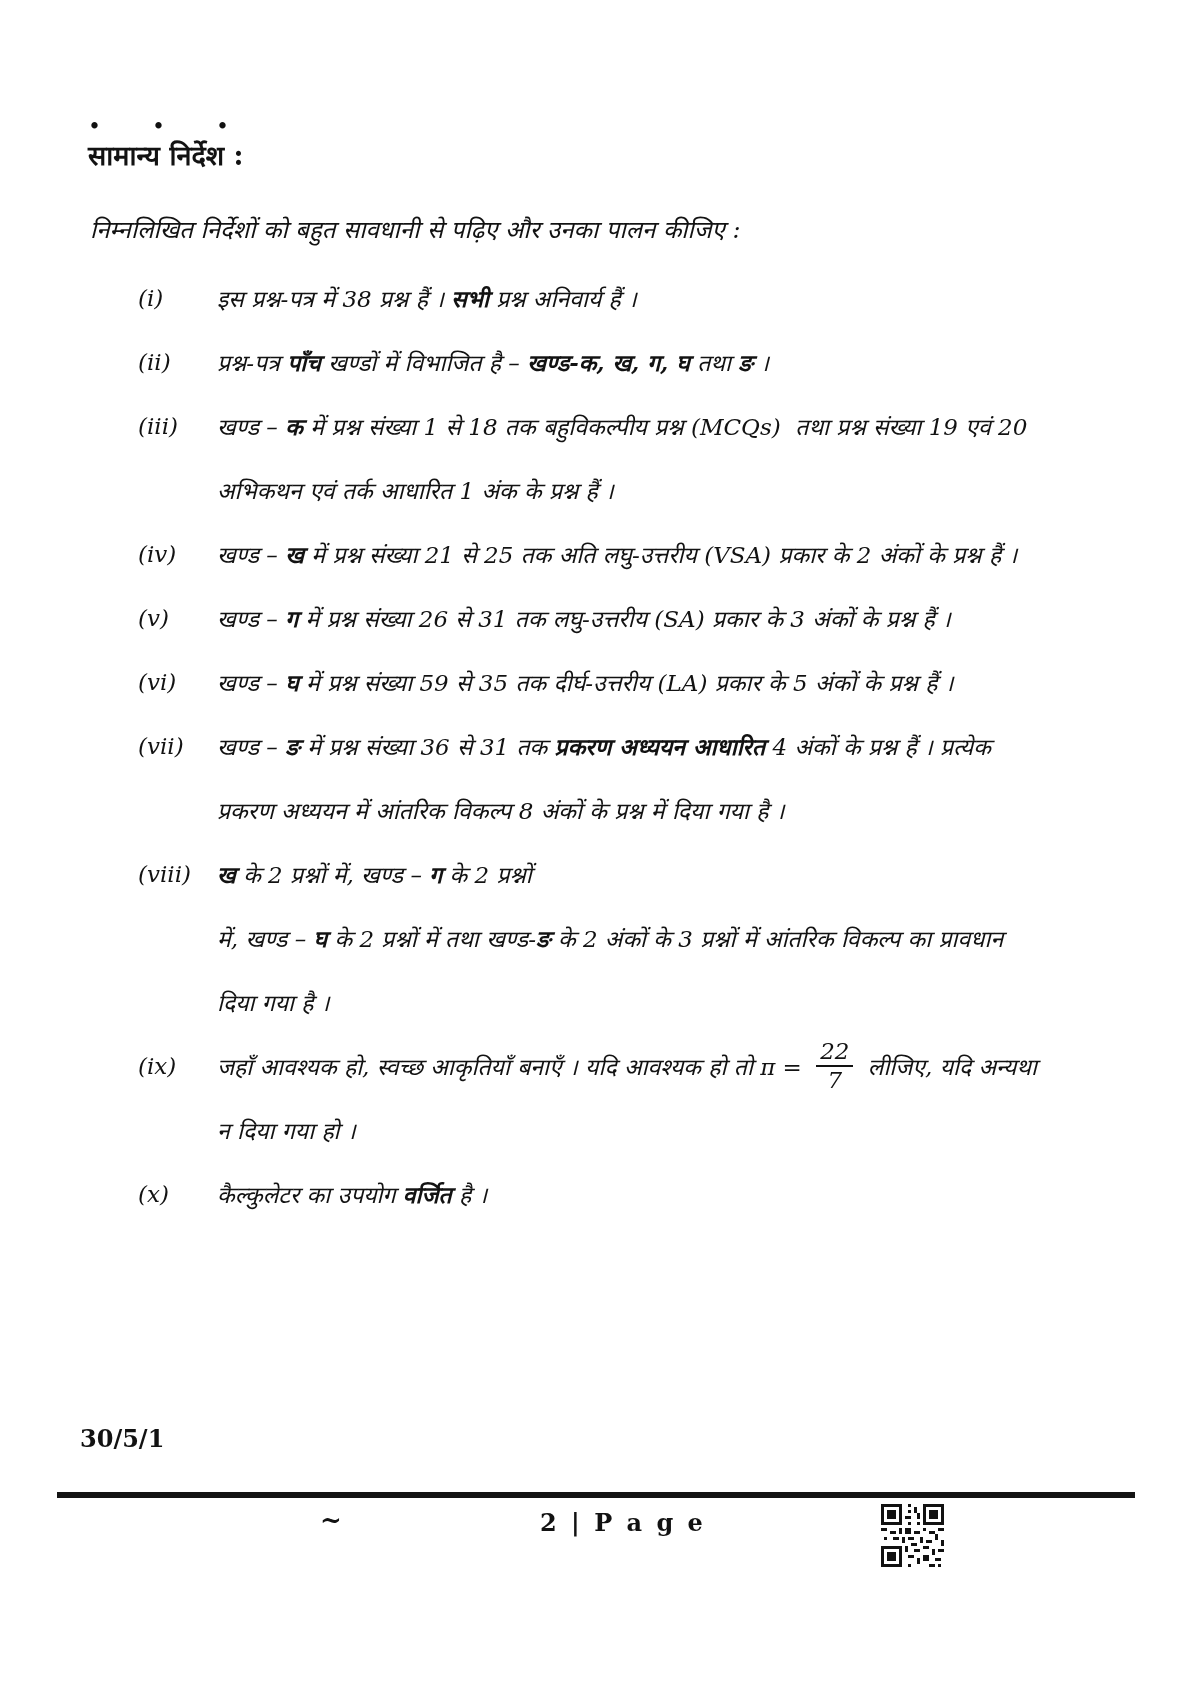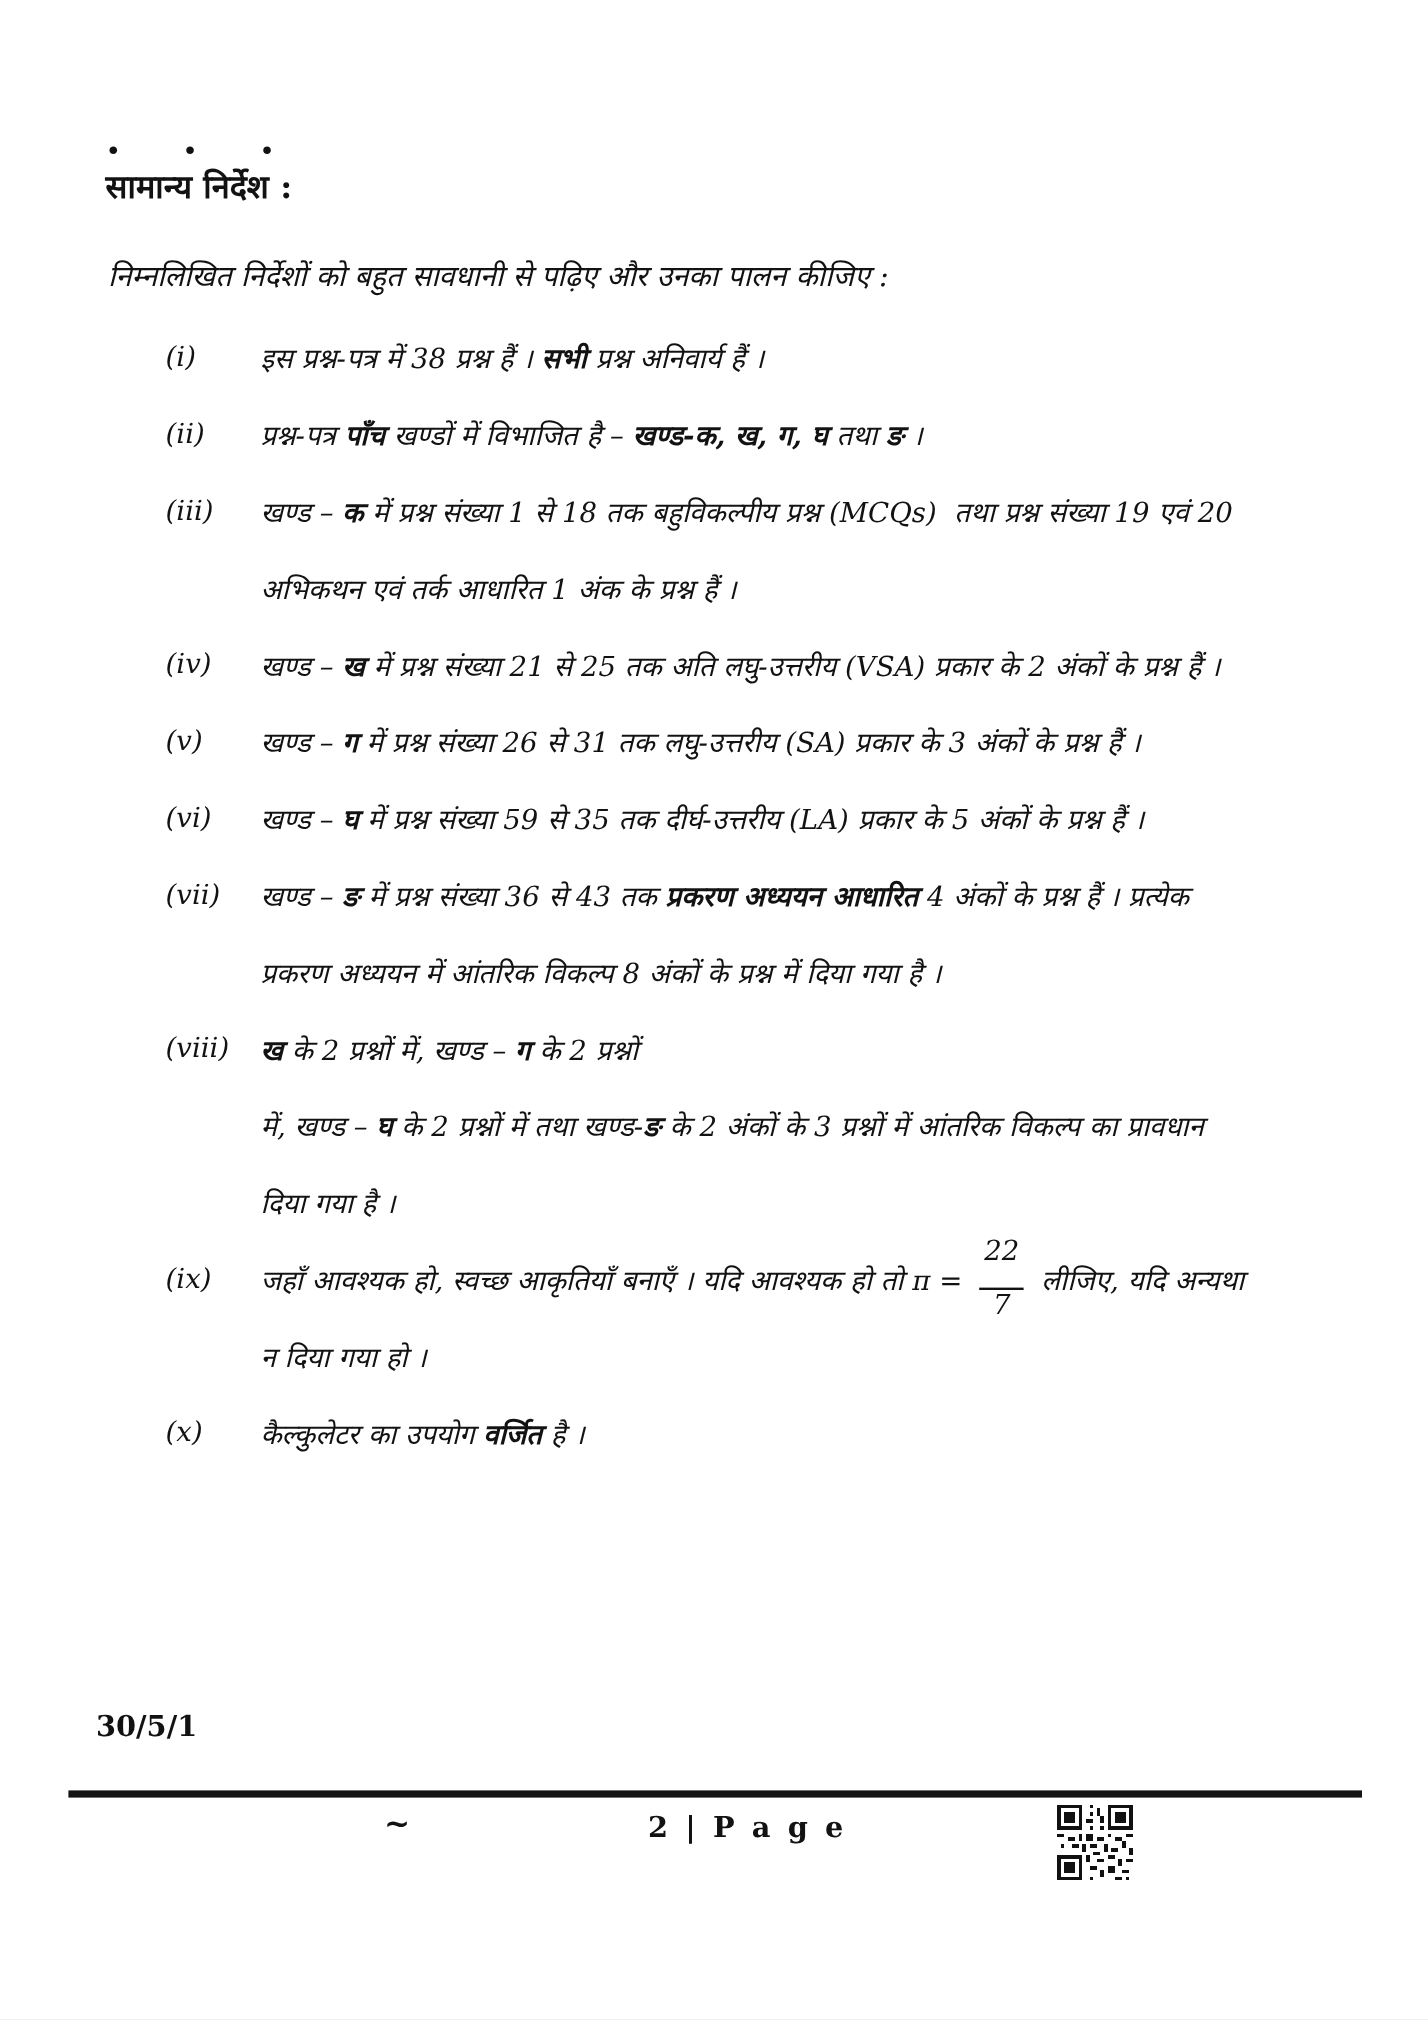--- a/index.html
+++ b/index.html
@@ -38,21 +38,21 @@
   .line{
     height:64px;display:flex;align-items:center;
     font-style:italic;font-size:23px;white-space:pre;margin-left:19px;
   }
   .line .b{font-weight:bold;}
   .frac{
     display:inline-flex;flex-direction:column;align-items:center;
     margin:0 7px;font-style:italic;font-size:23px;line-height:1.1;
     vertical-align:middle;
   }
-  .frac .num{border-bottom:2px solid #121212;padding:0 4px 16px;}
+  .frac .num{border-bottom:2px solid #121212;padding:0 4px 1px;}
   .frac .den{padding-top:1px;}
   .footer-rule{
     position:absolute;left:57px;top:1492px;width:1078px;height:6px;
     background:#141414;
   }
   .f-code{position:absolute;left:80px;top:1424px;font-weight:bold;font-size:24px;font-style:normal;}
   .f-tilde{position:absolute;left:320px;top:1505px;font-size:26px;font-weight:bold;font-style:normal;}
   .f-page{position:absolute;left:540px;top:1508px;font-weight:bold;font-size:24px;letter-spacing:3px;font-style:normal;}
   .qr{position:absolute;left:879px;top:1504px;width:67px;height:63px;}
 </style>
@@ -102,21 +102,21 @@
       </div>
       <div class="item">
         <div class="marker">(vi)</div>
         <div class="content">
           <div class="line"><span>खण्ड – </span><span class="b">घ</span><span> में प्रश्न संख्या 59 से 35 तक दीर्घ-उत्तरीय (LA) प्रकार के 5 अंकों के प्रश्न हैं ।</span></div>
         </div>
       </div>
       <div class="item">
         <div class="marker">(vii)</div>
         <div class="content">
-          <div class="line"><span>खण्ड – </span><span class="b">ङ</span><span> में प्रश्न संख्या 36 से 43 तक </span><span class="b">प्रकरण अध्ययन आधारित</span><span> 4 अंकों के प्रश्न हैं । प्रत्येक</span></div>
+          <div class="line"><span>खण्ड – </span><span class="b">ङ</span><span> में प्रश्न संख्या 36 से 31 तक </span><span class="b">प्रकरण अध्ययन आधारित</span><span> 4 अंकों के प्रश्न हैं । प्रत्येक</span></div>
           <div class="line"><span>प्रकरण अध्ययन में आंतरिक विकल्प 8 अंकों के प्रश्न में दिया गया है ।</span></div>
         </div>
       </div>
       <div class="item">
         <div class="marker">(viii)</div>
         <div class="content">
           <div class="line"><span class="b">ख</span><span> के 2 प्रश्नों में, खण्ड – </span><span class="b">ग</span><span> के 2 प्रश्नों</span></div>
           <div class="line"><span>में, खण्ड – </span><span class="b">घ</span><span> के 2 प्रश्नों में तथा खण्ड-</span><span class="b">ङ</span><span> के 2 अंकों के 3 प्रश्नों में आंतरिक विकल्प का प्रावधान</span></div>
           <div class="line"><span>दिया गया है ।</span></div>
         </div>

